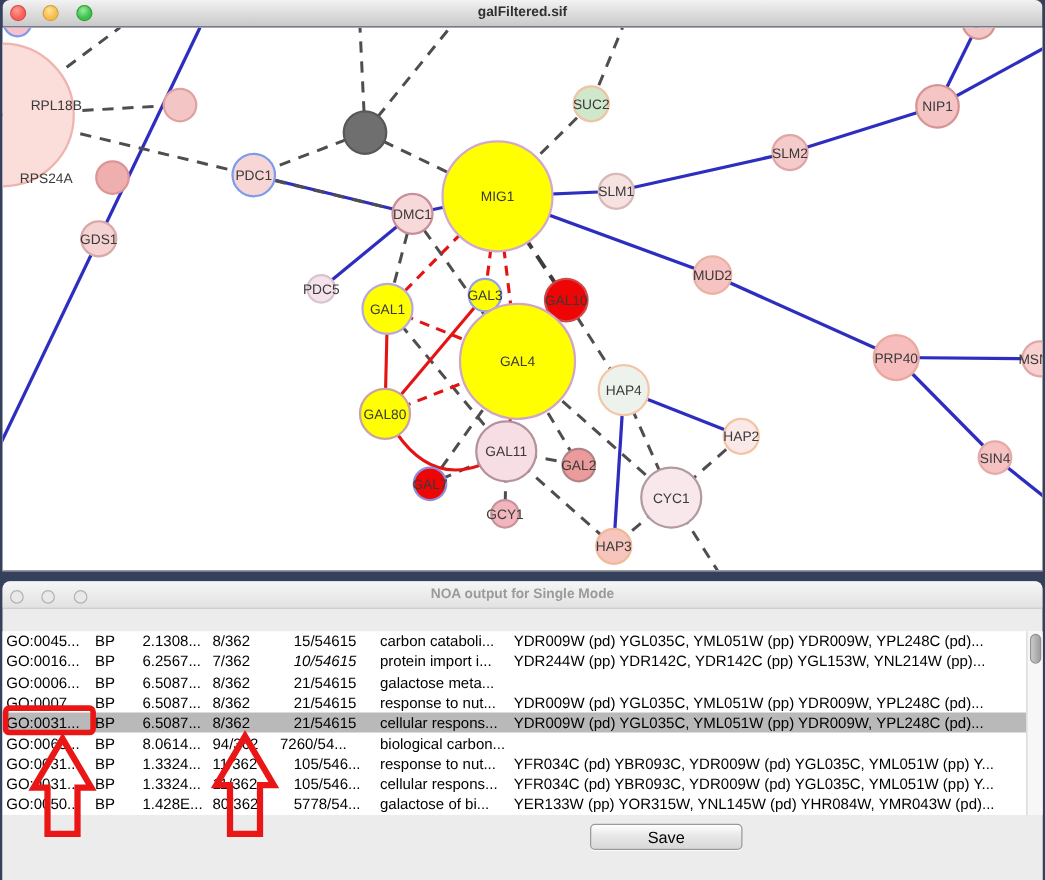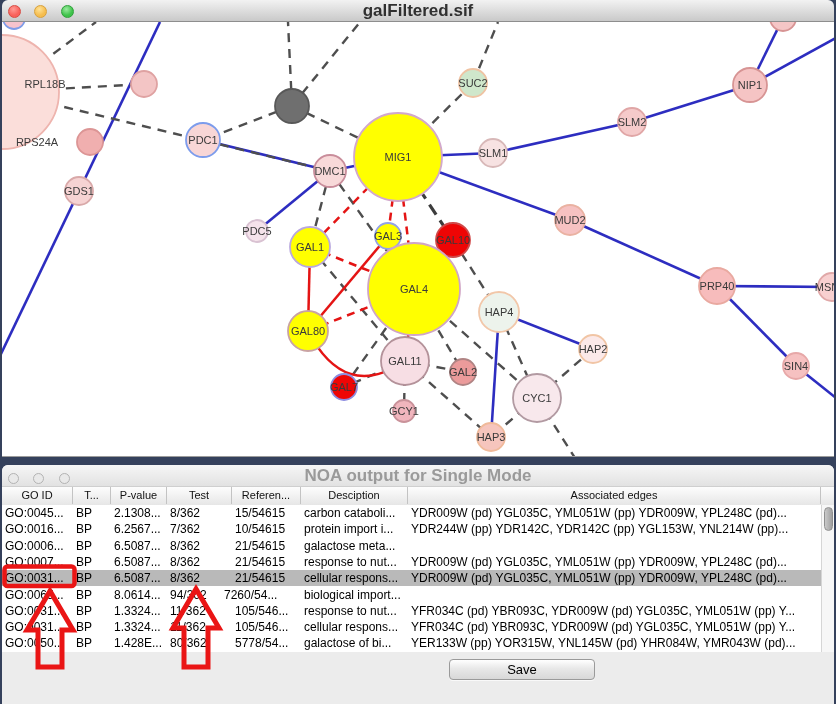--- a/index.html
+++ b/index.html
@@ -12,21 +12,21 @@
   .window{position:absolute;box-sizing:border-box;}
   .titlebar{
     position:absolute;left:0;top:0;right:0;height:21px;
     border-radius:6px 6px 0 0;
     background:linear-gradient(#f2f2f2,#c9c9c9);
     border-bottom:1px solid #8e8e8e;
   }
   .titlebar.inactive{background:linear-gradient(#f6f6f6,#e2e2e2);border-bottom:1px solid #b8b8b8;}
   .title-text{
     position:absolute;left:0;right:0;top:0;height:21px;line-height:21px;
-    text-align:center;font-size:17px;font-weight:600;color:#303030;
+    text-align:center;font-size:11px;font-weight:600;color:#303030;
   }
   .titlebar.inactive .title-text{color:#9a9a9a;font-weight:600;}
   .lights{position:absolute;left:6px;top:4px;}
   .light{display:inline-block;width:13px;height:13px;border-radius:50%;margin-right:9px;box-sizing:border-box;}
   .light.red{background:radial-gradient(circle at 40% 30%, #ff9a94,#f9615b 60%);border:1px solid #d94c44;}
   .light.yellow{background:radial-gradient(circle at 40% 30%, #ffe296,#f5bd4f 60%);border:1px solid #d8a13b;}
   .light.green{background:radial-gradient(circle at 40% 30%, #9aeb9f,#3ec24a 60%);border:1px solid #2fa13a;}
   .light.gray{background:#e9e9e9;border:1px solid #b3b3b3;width:11px;height:11px;margin-right:10px;}
   #graph-canvas{
     position:absolute;left:0;top:22px;width:832px;height:434px;background:#ffffff;overflow:hidden;
@@ -202,45 +202,36 @@
 
 <div class="window" id="noa-window" style="left:2px;top:465px;width:832px;height:239px;">
   <div class="titlebar inactive">
     <span class="lights" style="top:5px;">
       <span class="light gray"></span>
       <span class="light gray"></span>
       <span class="light gray"></span>
     </span>
     <div class="title-text">NOA output for Single Mode</div>
   </div>
-  <div id="noa-header">
-      <div class="hcell" style="left: 0px; width: 71px;">GO ID</div>
-      <div class="hcell" style="left: 71px; width: 38px;">T...</div>
-      <div class="hcell" style="left: 109px; width: 56px;">P-value</div>
-      <div class="hcell" style="left: 165px; width: 65px;">Test</div>
-      <div class="hcell" style="left: 230px; width: 69px;">Referen...</div>
-      <div class="hcell" style="left: 299px; width: 107px;">Desciption</div>
-      <div class="hcell" style="left: 406px; width: 413px;">Associated edges</div>
-    </div>
   <div id="noa-body">
       <div class="trow" style="top: 0px;">
         <div class="tcell" style="left: 3px; width: 67px;">GO:0045...</div>
         <div class="tcell" style="left: 74px; width: 34px;">BP</div>
         <div class="tcell" style="left: 112px; width: 52px;">2.1308...</div>
         <div class="tcell" style="left: 168px; width: 61px;">8/362</div>
         <div class="tcell" style="left: 233px; width: 65px;">15/54615</div>
         <div class="tcell" style="left: 302px; width: 103px;">carbon cataboli...</div>
         <div class="tcell" style="left: 409px; width: 409px;">YDR009W (pd) YGL035C, YML051W (pp) YDR009W, YPL248C (pd)...</div>
       </div>
       <div class="trow" style="top: 16.3px;">
         <div class="tcell" style="left: 3px; width: 67px;">GO:0016...</div>
         <div class="tcell" style="left: 74px; width: 34px;">BP</div>
         <div class="tcell" style="left: 112px; width: 52px;">6.2567...</div>
         <div class="tcell" style="left: 168px; width: 61px;">7/362</div>
-        <div class="tcell" style="left: 233px; width: 65px;">10/54615</div>
+        <div class="tcell" style="left: 233px; width: 65px; font-style: italic;">10/54615</div>
         <div class="tcell" style="left: 302px; width: 103px;">protein import i...</div>
         <div class="tcell" style="left: 409px; width: 409px;">YDR244W (pp) YDR142C, YDR142C (pp) YGL153W, YNL214W (pp)...</div>
       </div>
       <div class="trow" style="top: 32.6px;">
         <div class="tcell" style="left: 3px; width: 67px;">GO:0006...</div>
         <div class="tcell" style="left: 74px; width: 34px;">BP</div>
         <div class="tcell" style="left: 112px; width: 52px;">6.5087...</div>
         <div class="tcell" style="left: 168px; width: 61px;">8/362</div>
         <div class="tcell" style="left: 233px; width: 65px;">21/54615</div>
         <div class="tcell" style="left: 302px; width: 103px;">galactose meta...</div>
@@ -262,21 +253,21 @@
         <div class="tcell" style="left: 233px; width: 65px;">21/54615</div>
         <div class="tcell" style="left: 302px; width: 103px;">cellular respons...</div>
         <div class="tcell" style="left: 409px; width: 409px;">YDR009W (pd) YGL035C, YML051W (pp) YDR009W, YPL248C (pd)...</div>
       </div>
       <div class="trow" style="top: 81.5px;">
         <div class="tcell" style="left: 3px; width: 67px;">GO:0065...</div>
         <div class="tcell" style="left: 74px; width: 34px;">BP</div>
         <div class="tcell" style="left: 112px; width: 52px;">8.0614...</div>
         <div class="tcell" style="left: 168px; width: 61px;">94/362</div>
         <div class="tcell" style="left: 222px; width: 65px;">7260/54...</div>
-        <div class="tcell" style="left: 302px; width: 103px;">biological import...</div>
+        <div class="tcell" style="left: 302px; width: 103px;">biological carbon...</div>
       </div>
       <div class="trow" style="top: 97.8px;">
         <div class="tcell" style="left: 3px; width: 67px;">GO:0031...</div>
         <div class="tcell" style="left: 74px; width: 34px;">BP</div>
         <div class="tcell" style="left: 112px; width: 52px;">1.3324...</div>
         <div class="tcell" style="left: 168px; width: 61px;">11/362</div>
         <div class="tcell" style="left: 233px; width: 65px;">105/546...</div>
         <div class="tcell" style="left: 302px; width: 103px;">response to nut...</div>
         <div class="tcell" style="left: 409px; width: 409px;">YFR034C (pd) YBR093C, YDR009W (pd) YGL035C, YML051W (pp) Y...</div>
       </div>
@@ -296,21 +287,21 @@
         <div class="tcell" style="left: 168px; width: 61px;">80/362</div>
         <div class="tcell" style="left: 233px; width: 65px;">5778/54...</div>
         <div class="tcell" style="left: 302px; width: 103px;">galactose of bi...</div>
         <div class="tcell" style="left: 409px; width: 409px;">YER133W (pp) YOR315W, YNL145W (pd) YHR084W, YMR043W (pd)...</div>
       </div>
     </div>
   <div id="vscroll">
     <div class="thumb"></div>
   </div>
   <div id="noa-footer">
-    <div class="mac-btn" style="left:447px;width:146px;">Save</div>
+    <div class="mac-btn" style="left:470px;width:122px;">Save</div>
   </div>
 </div>
 
 <svg id="annotations" width="836" height="704">
     <rect x="4.5" y="566.5" width="70" height="19.5" rx="3" fill="none" stroke="#ea1515" stroke-width="4.5"></rect>
     <polygon points="50,591 27,630 38,630 38,667 62,667 62,630 73,630" fill="none" stroke="#ea1515" stroke-width="5" stroke-linejoin="miter"></polygon>
     <polygon points="196,589 173,628 184,628 184,667 208,667 208,628 219,628" fill="none" stroke="#ea1515" stroke-width="5" stroke-linejoin="miter"></polygon>
   </svg>
 
 </body></html>

